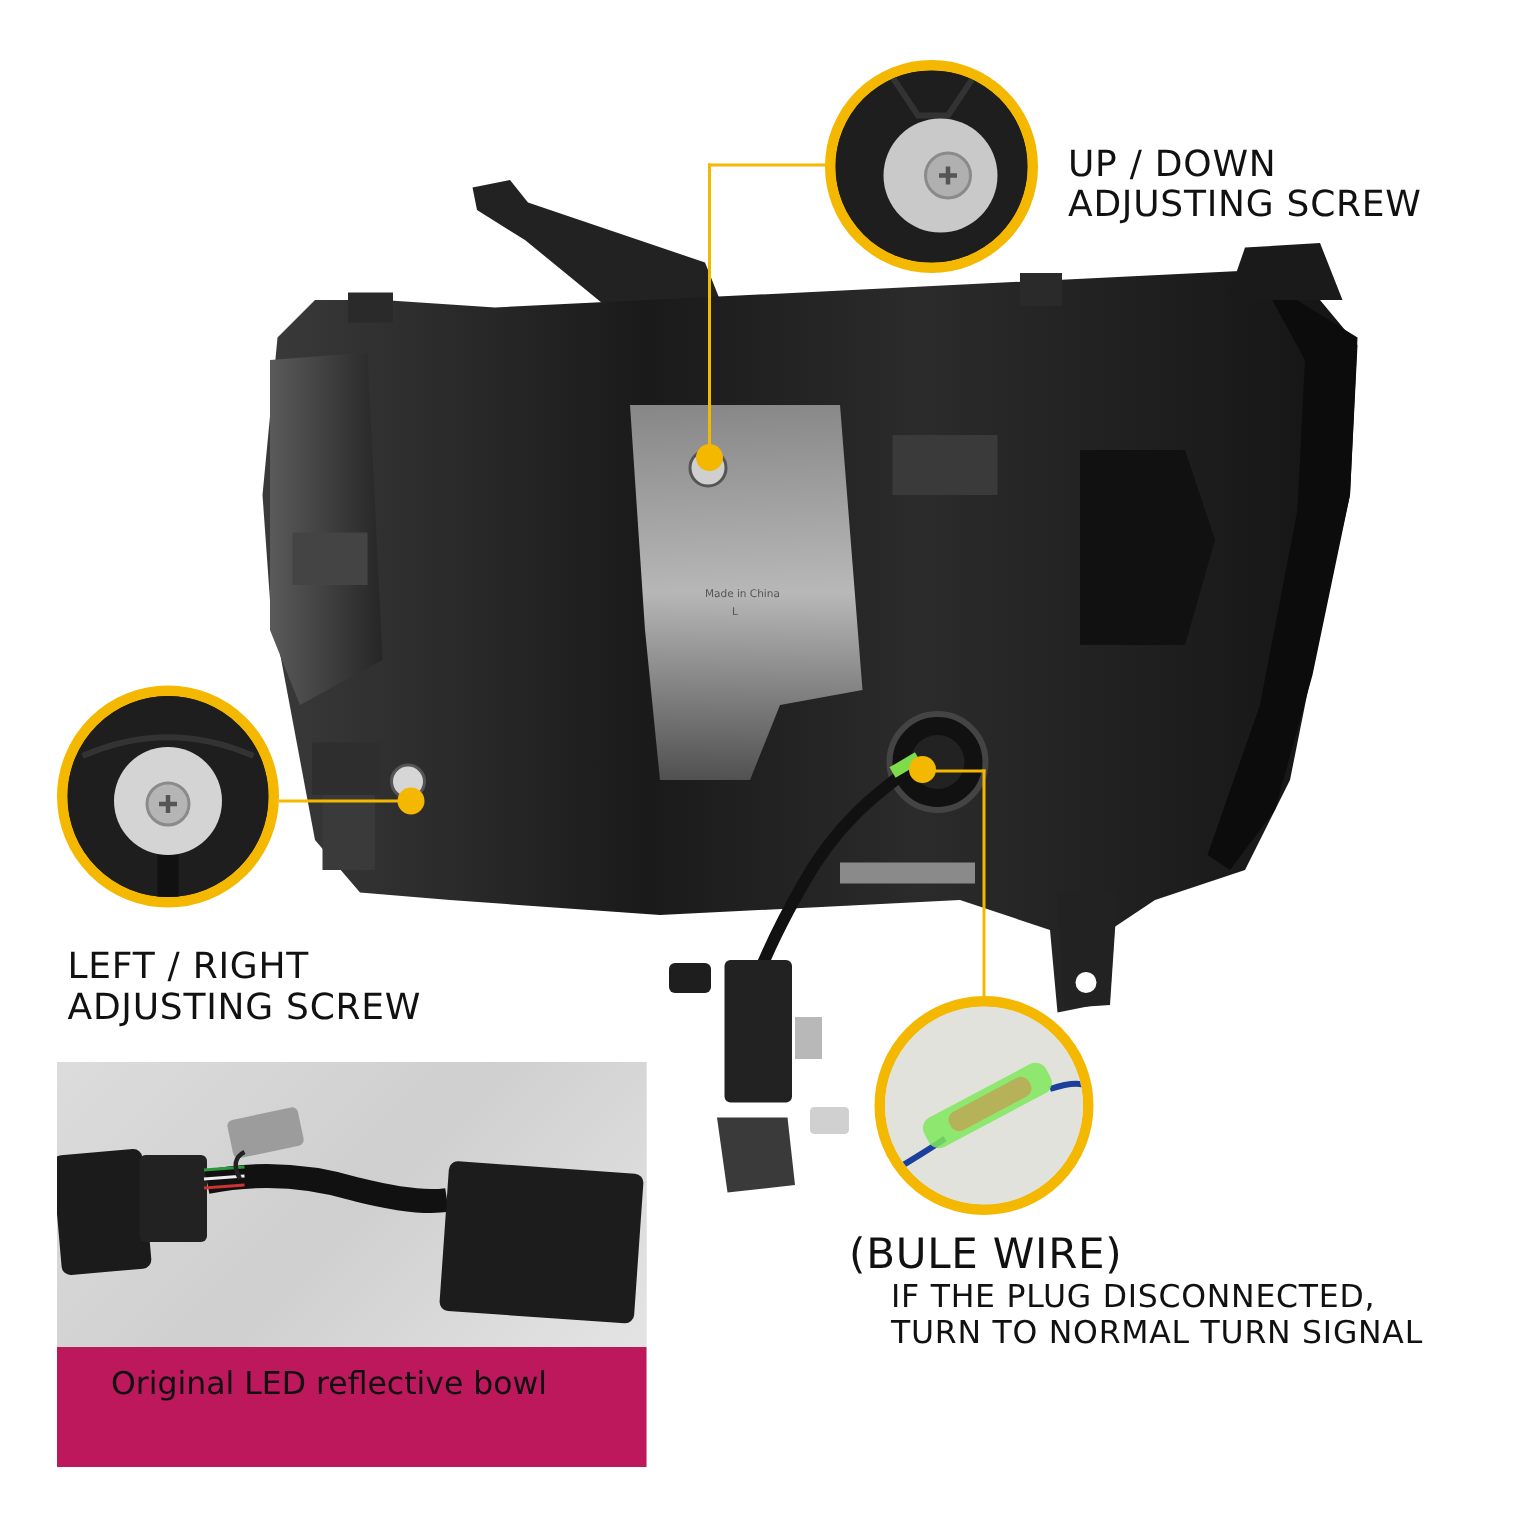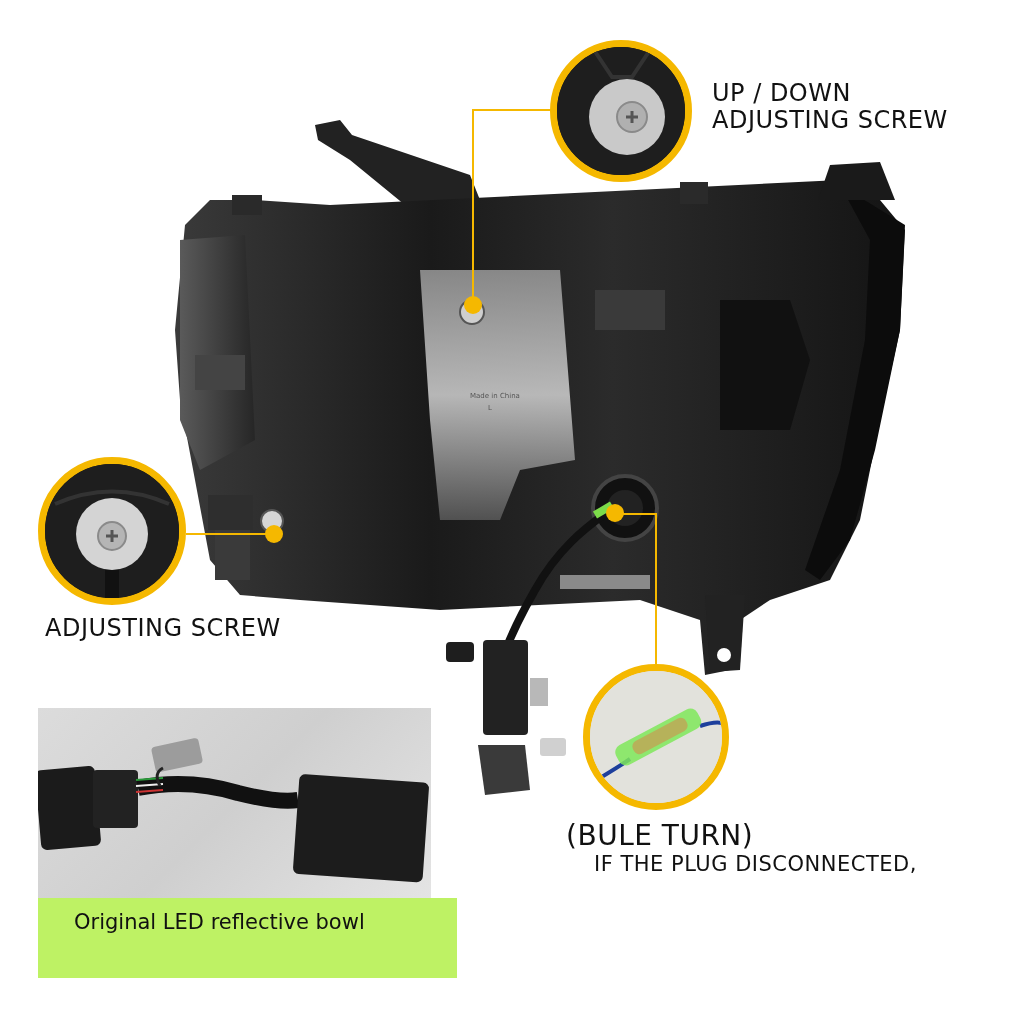--- a/index.html
+++ b/index.html
@@ -1,27 +1,27 @@
 <!DOCTYPE html>
 <html><head>
 <meta charset="utf-8">
 <style>
   html, body { margin:0; padding:0; background:#ffffff; }
   body { width:1024px; height:1024px; position:relative; overflow:hidden; font-family:"DejaVu Sans", "Liberation Sans", sans-serif; }
   .abs { position:absolute; }
   .label { position:absolute; color:#111; font-family:"DejaVu Sans", sans-serif; letter-spacing:0.5px; line-height:1.12; }
-  .label-lg { font-size:24px; }
+  .label-lg { font-size:24px;margin-top:16px; }
   .label-md { font-size:21px;margin-left:28px; }
   .label-bule { font-size:28px; }
   .callout-circle { position:absolute; border-radius:50%; border:7px solid #f5b800; box-sizing:border-box; overflow:hidden; background:#1b1b1b; }
   .yline { position:absolute; background:#f5b800; }
   .ydot { position:absolute; width:18px; height:18px; border-radius:50%; background:#f5b800; }
   .harness-box { position:absolute; left:38px; top:708px; width:393px; height:270px; background:#e2e2e2; }
   .harness-photo { position:absolute; left:0; top:0; width:393px; height:190px; background:linear-gradient(135deg,#dcdcdc,#cfcfcf 50%,#e4e4e4); }
-  .harness-caption { position:absolute; left:0; top:190px; width:393px; height:80px; background:#bef264;padding-left:26px; }
+  .harness-caption { position:absolute; left:0; top:190px; width:393px; height:80px; background:#be185d; }
   .harness-caption .t { position:absolute; left:36px; font-size:21px; color:#111; font-family:"DejaVu Sans", sans-serif; }
 </style>
 </head>
 <body>
 
 <svg class="abs" style="left:0;top:0" width="1024" height="1024" viewBox="0 0 1024 1024">
   <defs>
     <linearGradient id="gBody" x1="0" y1="0" x2="1" y2="0">
       <stop offset="0" stop-color="#3a3a3a"></stop>
       <stop offset="0.35" stop-color="#1a1a1a"></stop>
@@ -108,40 +108,42 @@
     <path d="M10 40 Q67 15 124 40" stroke="#333" stroke-width="4" fill="none"></path>
     <rect x="60" y="100" width="14" height="34" fill="#111"></rect>
     <circle cx="67" cy="70" r="36" fill="#d4d4d4"></circle>
     <circle cx="67" cy="72" r="14" fill="#b5b5b5" stroke="#8a8a8a" stroke-width="2"></circle>
     <path d="M61 72 h12 M67 66 v12" stroke="#555" stroke-width="3"></path>
   </svg>
 </div>
 <div class="yline" style="left:186px;top:533px;width:88px;height:2px;"></div>
 <div class="ydot" style="left:265px;top:525px;"></div>
 <div class="label label-lg" style="left:45px;top:615px;">
+  <div>LEFT / RIGHT</div>
   <div>ADJUSTING SCREW</div>
 </div>
 
 <div class="ydot" style="left:606px;top:504px;"></div>
 <div class="yline" style="left:615px;top:513px;width:42px;height:2px;"></div>
 <div class="yline" style="left:655px;top:513px;width:2px;height:158px;"></div>
 <div class="callout-circle" style="left:583px;top:664px;width:146px;height:146px;background:#e4e4e0;">
   <svg width="132" height="132" viewBox="0 0 132 132">
     <rect width="132" height="132" fill="#e2e2dc"></rect>
     <path d="M5 110 Q30 95 40 88" stroke="#1d3f9c" stroke-width="4" fill="none"></path>
     <path d="M110 55 Q125 50 132 52" stroke="#1d3f9c" stroke-width="4" fill="none"></path>
     <g transform="rotate(-28 66 66)">
       <rect x="22" y="56" width="92" height="22" rx="8" fill="#7fe85a" opacity="0.85"></rect>
       <rect x="40" y="60" width="60" height="14" rx="6" fill="#b6b25a"></rect>
     </g>
   </svg>
 </div>
 <div class="label" style="left:566px;top:820px;">
-  <div class="label-bule" style="margin-bottom:2px;">(BULE TURN)</div>
+  <div class="label-bule" style="margin-bottom:2px;">(BULE WIRE)</div>
   <div class="label-md">IF THE PLUG DISCONNECTED,</div>
+  <div class="label-md">TURN TO NORMAL TURN SIGNAL</div>
 </div>
 
 <div class="harness-box">
   <div class="harness-photo">
     <svg width="393" height="190" viewBox="0 0 393 190">
       <rect x="0" y="60" width="60" height="80" rx="6" fill="#1b1b1b" transform="rotate(-5 30 100)"></rect>
       <rect x="55" y="62" width="45" height="58" rx="4" fill="#222"></rect>
       <path d="M100 80 Q150 70 200 85 Q240 95 260 92" stroke="#111" stroke-width="16" fill="none"></path>
       <path d="M98 72 L125 70" stroke="#2a9a3a" stroke-width="2"></path>
       <path d="M98 78 L125 76" stroke="#eee" stroke-width="2"></path>

